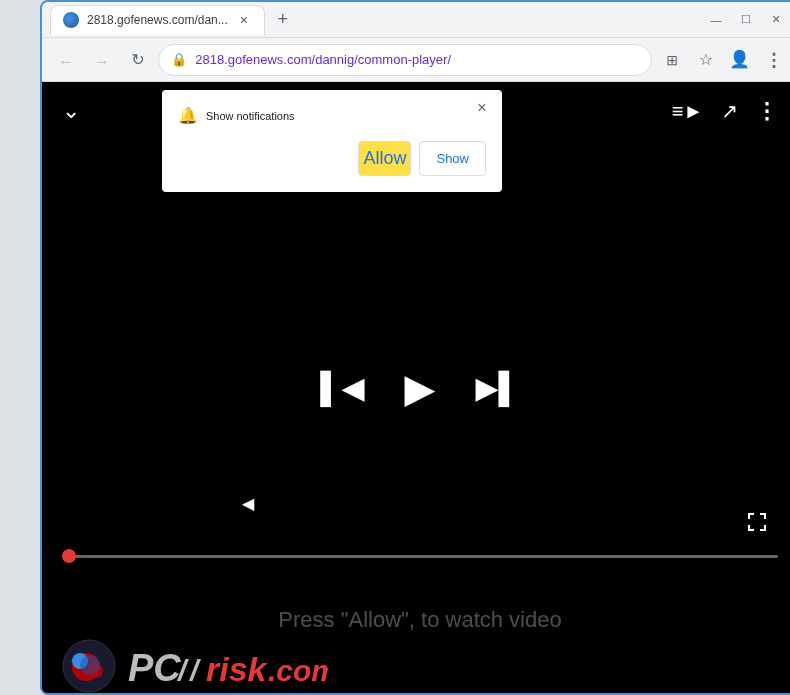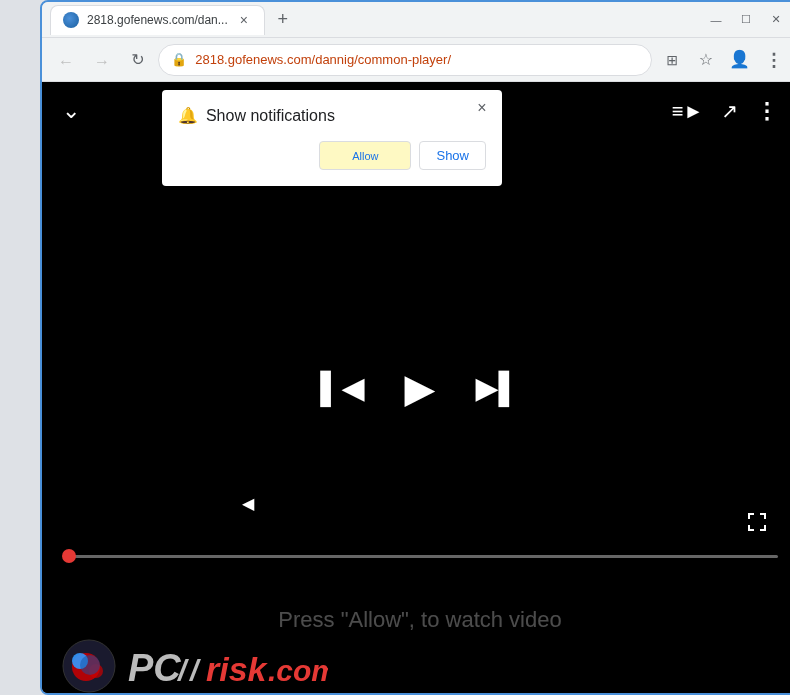--- a/index.html
+++ b/index.html
@@ -130,21 +130,21 @@
       align-items: center;
       padding: 0 12px;
       gap: 8px;
     }
     .lock-icon {
       color: #5f6368;
       font-size: 13px;
     }
     .url-text {
       font-size: 13px;
-      color: #c2410c;
+      color: #6d28d9;
       flex: 1;
     }
     .nav-right {
       display: flex;
       align-items: center;
       gap: 2px;
     }
 
     
     .page-content {
@@ -189,34 +189,34 @@
       display: flex;
       align-items: center;
       gap: 8px;
       margin-bottom: 16px;
     }
     .bell-icon {
       color: #5f6368;
       font-size: 16px;
     }
     .show-notifications-text {
-      font-size: 16px;
+      font-size: 11px;
       color: #202124;
     }
     .popup-buttons {
       display: flex;
       justify-content: flex-end;
       gap: 8px;
     }
     .btn-allow {
-      padding: 6px 32px;
+      padding: 6px 4px;
       border-radius: 4px;
       border: 1px solid #dadce0;
-      background: #fef9c3;
-      font-size: 11px;
+      background: #fde047;
+      font-size: 18px;
       color: #1a73e8;
       cursor: pointer;
       font-weight: 500;
     }
     .btn-block {
       padding: 6px 16px;
       border-radius: 4px;
       border: 1px solid #dadce0;
       background: #fff;
       font-size: 13px;

